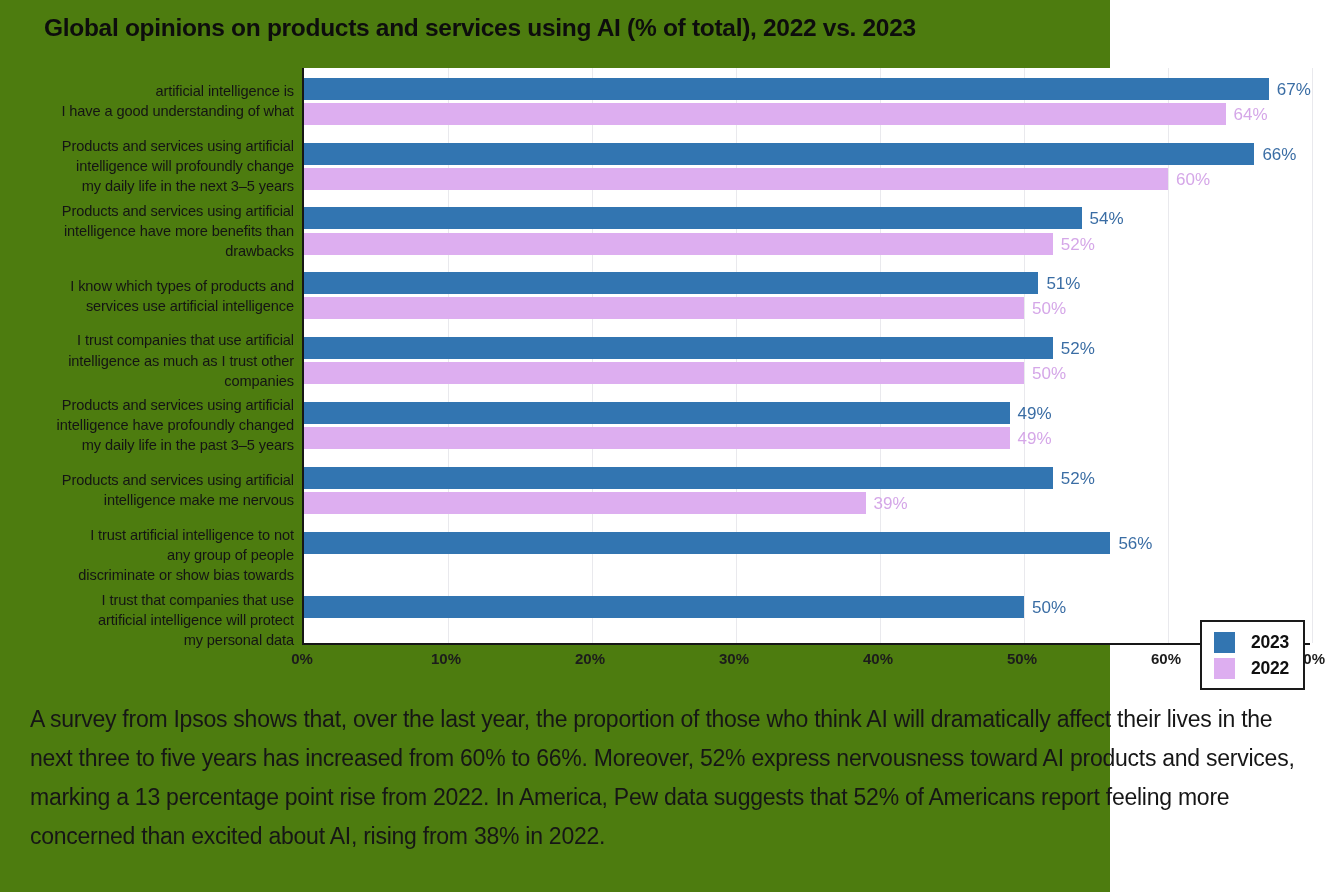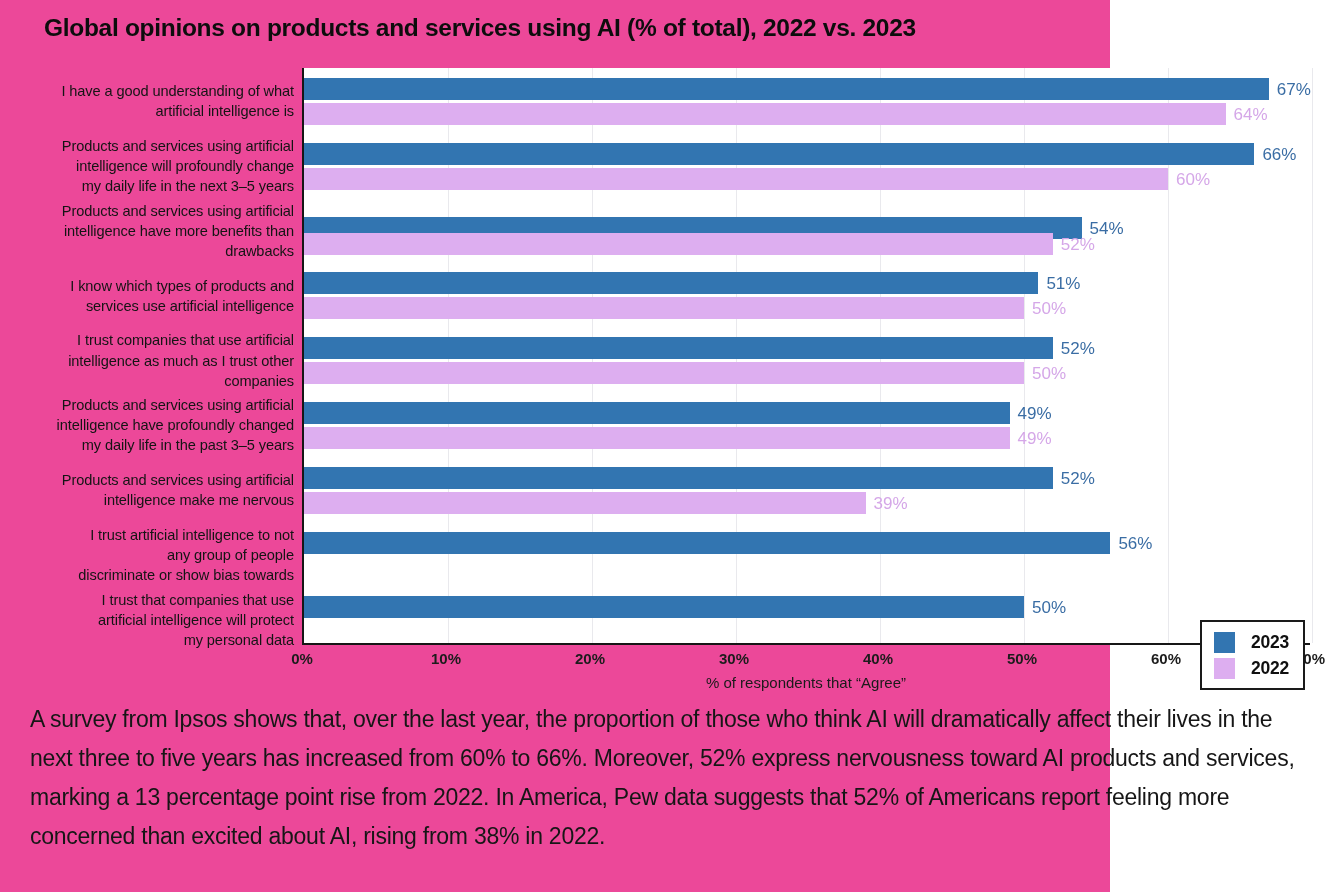--- a/index.html
+++ b/index.html
@@ -8,21 +8,21 @@
     width: 1338px; height: 892px;
     background: #ffffff;
     font-family: "Liberation Sans", sans-serif;
     color: #111111;
     overflow: hidden;
   }
   #page {
     position: relative;
     width: 1110px;
     height: 892px;
-    background: #ec4899;
+    background: #4d7c0f;
   }
 
   
   #header { position: absolute; left: 44px; top: 14px; width: 1270px; }
   #chart-title {
     font-size: 24.5px;
     font-weight: 700;
     letter-spacing: -0.3px;
     color: #0d0d0d;
     line-height: 1.15;
@@ -194,21 +194,21 @@
             <span class="bar-label y2022" style="left: 929.6px;">64%</span>
           </div>
           <div class="bar-row" style="top: 74.8px; width: 100%;">
             <div class="bar y2023" style="width: 950.4px;"></div>
             <span class="bar-label y2023" style="left: 958.4px;">66%</span>
           </div>
           <div class="bar-row" style="top: 99.8px; width: 100%;">
             <div class="bar y2022" style="width: 864px;"></div>
             <span class="bar-label y2022" style="left: 872px;">60%</span>
           </div>
-          <div class="bar-row" style="top: 149px; width: 100%;">
+          <div class="bar-row" style="top: 139px; width: 100%;">
             <div class="bar y2023" style="width: 777.6px;"></div>
             <span class="bar-label y2023" style="left: 785.6px;">54%</span>
           </div>
           <div class="bar-row" style="top: 164.6px; width: 100%;">
             <div class="bar y2022" style="width: 748.8px;"></div>
             <span class="bar-label y2022" style="left: 756.8px;">52%</span>
           </div>
           <div class="bar-row" style="top: 204.4px; width: 100%;">
             <div class="bar y2023" style="width: 734.4px;"></div>
             <span class="bar-label y2023" style="left: 742.4px;">51%</span>
@@ -246,22 +246,22 @@
             <span class="bar-label y2023" style="left: 814.4px;">56%</span>
           </div>
           <div class="bar-row" style="top: 528.4px; width: 100%;">
             <div class="bar y2023" style="width: 720px;"></div>
             <span class="bar-label y2023" style="left: 728px;">50%</span>
           </div>
         </div>
     </div>
     <div id="cat-labels">
         <div class="cat-label" style="top: 13.3px;">
+          <div>artificial intelligence is</div>
           <div>I have a good understanding of what</div>
-          <div>artificial intelligence is</div>
         </div>
         <div class="cat-label" style="top: 68px;">
           <div>Products and services using artificial</div>
           <div>intelligence will profoundly change</div>
           <div>my daily life in the next 3–5 years</div>
         </div>
         <div class="cat-label" style="top: 132.8px;">
           <div>Products and services using artificial</div>
           <div>intelligence have more benefits than</div>
           <div>drawbacks</div>
@@ -298,21 +298,20 @@
     <div id="xticks">
         <div class="xtick" style="left: 302px;">0%</div>
         <div class="xtick" style="left: 446px;">10%</div>
         <div class="xtick" style="left: 590px;">20%</div>
         <div class="xtick" style="left: 734px;">30%</div>
         <div class="xtick" style="left: 878px;">40%</div>
         <div class="xtick" style="left: 1022px;">50%</div>
         <div class="xtick" style="left: 1166px;">60%</div>
         <div class="xtick" style="left: 1310px;">70%</div>
       </div>
-    <div id="xaxis-title">% of respondents that “Agree”</div>
 
     <div id="legend">
       <div class="legend-row">
         <span class="legend-swatch y2023"></span>
         <span class="legend-text">2023</span>
       </div>
       <div class="legend-row">
         <span class="legend-swatch y2022"></span>
         <span class="legend-text">2022</span>
       </div>

